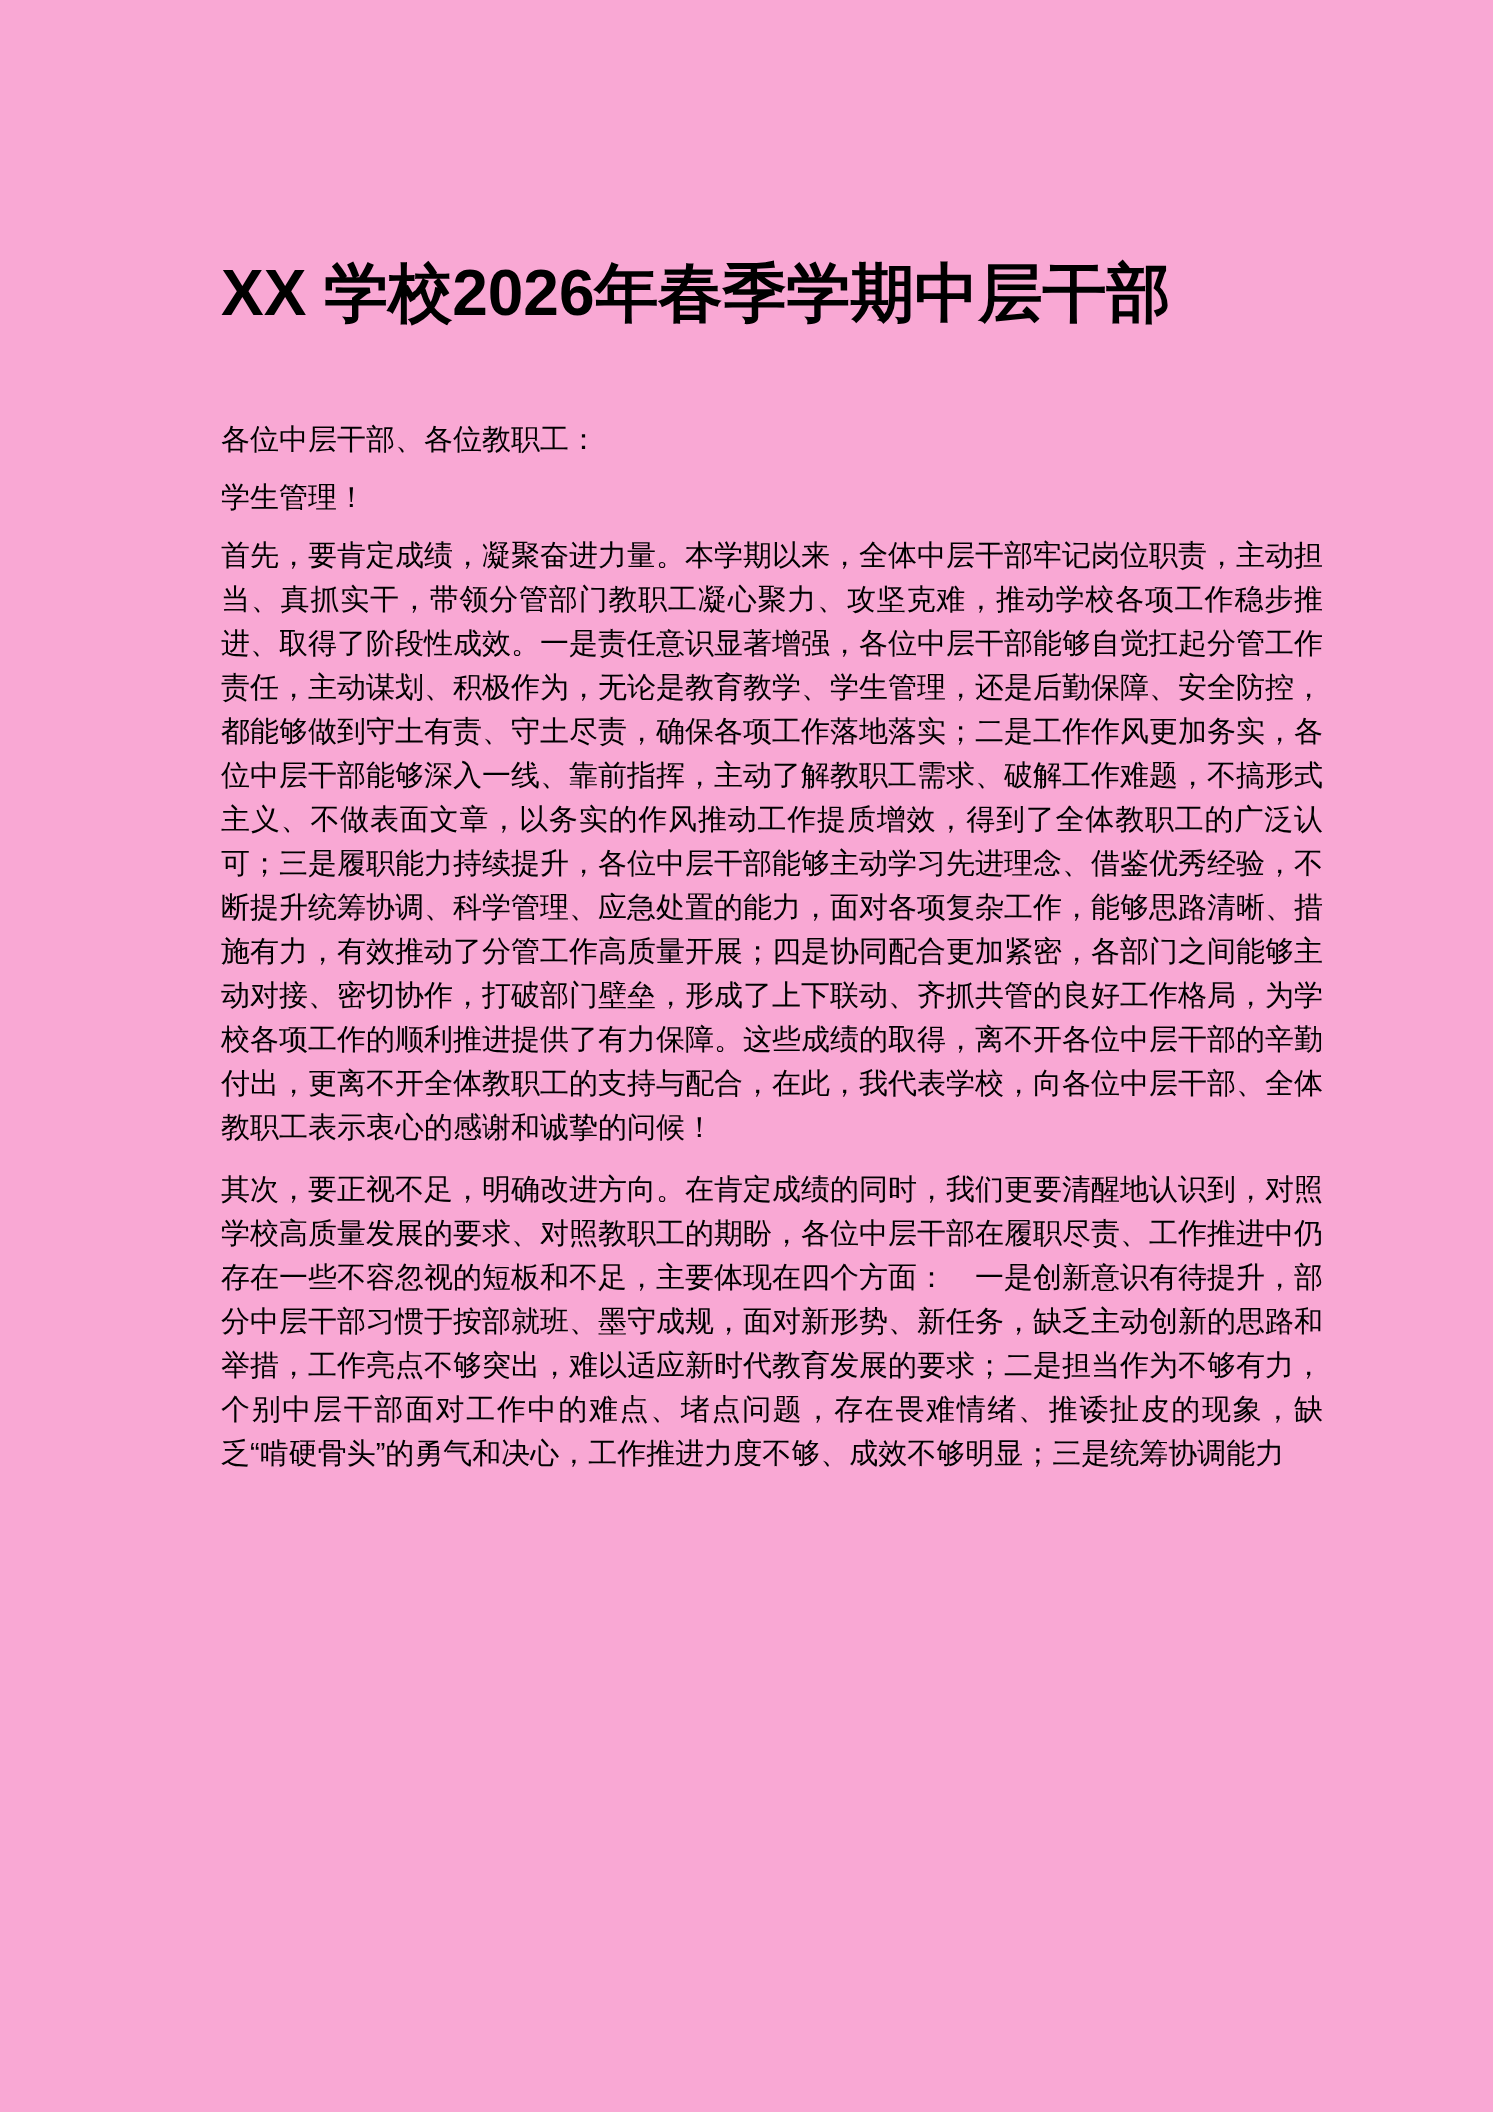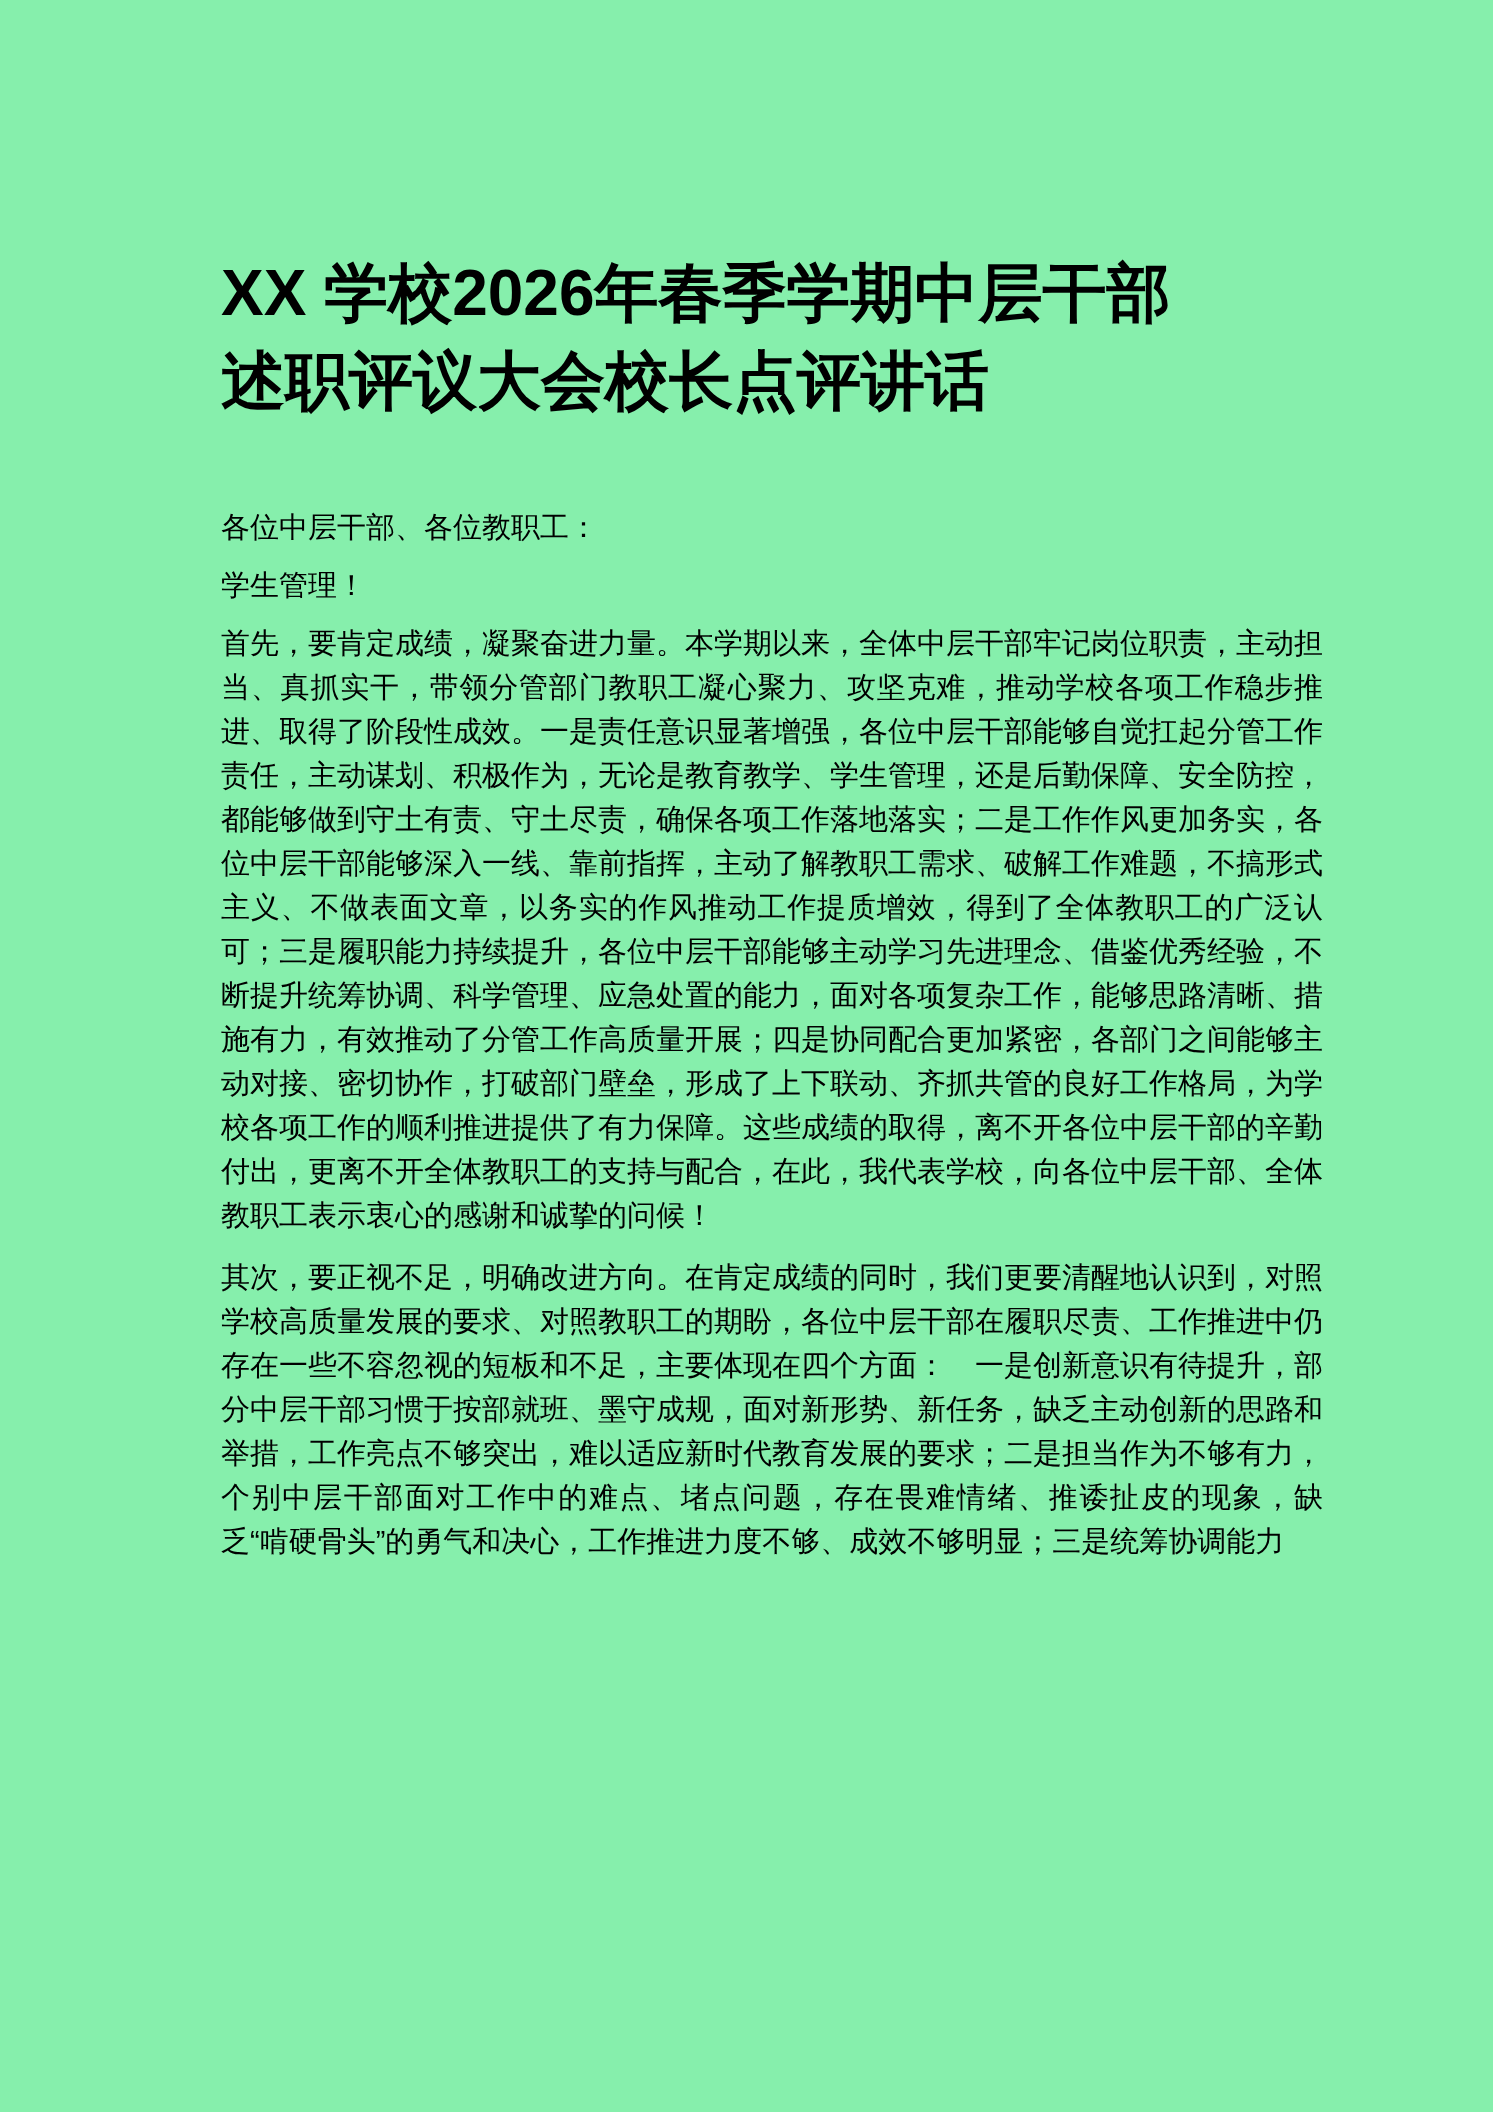--- a/index.html
+++ b/index.html
@@ -9,21 +9,21 @@
       background: #ffffff;
       color: #000000;
       font-family: "Liberation Sans", sans-serif;
       overflow: hidden;
     }
     .page {
       box-sizing: border-box;
       width: 1493px;
       height: 2112px;
       padding: 249px 170px 0 221px;
-      background: #86efac;
+      background: #f9a8d4;
     }
     .doc-title {
       margin: 0 0 80px 0;
       font-size: 64px;
       line-height: 88px;
       font-weight: 700;
       color: #000000;
     }
     .title-line { display: block; white-space: nowrap; }
     .doc-par {
@@ -39,21 +39,20 @@
       text-align: left;
     }
   </style>
 </head>
 <body>
 
 <div class="page">
 
   <h1 class="doc-title">
     <span class="title-line">XX 学校2026年春季学期中层干部</span>
-    <span class="title-line">述职评议大会校长点评讲话</span>
   </h1>
 
   <p class="doc-par salutation">各位中层干部、各位教职工：</p>
 
   <p class="doc-par greeting">学生管理！</p>
 
 
   <p class="doc-par">首先，要肯定成绩，凝聚奋进力量。本学期以来，全体中层干部牢记岗位职责，主动担当、真抓实干，带领分管部门教职工凝心聚力、攻坚克难，推动学校各项工作稳步推进、取得了阶段性成效。一是责任意识显著增强，各位中层干部能够自觉扛起分管工作责任，主动谋划、积极作为，无论是教育教学、学生管理，还是后勤保障、安全防控，都能够做到守土有责、守土尽责，确保各项工作落地落实；二是工作作风更加务实，各位中层干部能够深入一线、靠前指挥，主动了解教职工需求、破解工作难题，不搞形式主义、不做表面文章，以务实的作风推动工作提质增效，得到了全体教职工的广泛认可；三是履职能力持续提升，各位中层干部能够主动学习先进理念、借鉴优秀经验，不断提升统筹协调、科学管理、应急处置的能力，面对各项复杂工作，能够思路清晰、措施有力，有效推动了分管工作高质量开展；四是协同配合更加紧密，各部门之间能够主动对接、密切协作，打破部门壁垒，形成了上下联动、齐抓共管的良好工作格局，为学校各项工作的顺利推进提供了有力保障。这些成绩的取得，离不开各位中层干部的辛勤付出，更离不开全体教职工的支持与配合，在此，我代表学校，向各位中层干部、全体教职工表示衷心的感谢和诚挚的问候！</p>
 
   <p class="doc-par">其次，要正视不足，明确改进方向。在肯定成绩的同时，我们更要清醒地认识到，对照学校高质量发展的要求、对照教职工的期盼，各位中层干部在履职尽责、工作推进中仍存在一些不容忽视的短板和不足，主要体现在四个方面：　一是创新意识有待提升，部分中层干部习惯于按部就班、墨守成规，面对新形势、新任务，缺乏主动创新的思路和举措，工作亮点不够突出，难以适应新时代教育发展的要求；二是担当作为不够有力，个别中层干部面对工作中的难点、堵点问题，存在畏难情绪、推诿扯皮的现象，缺乏“啃硬骨头”的勇气和决心，工作推进力度不够、成效不够明显；三是统筹协调能力</p>

